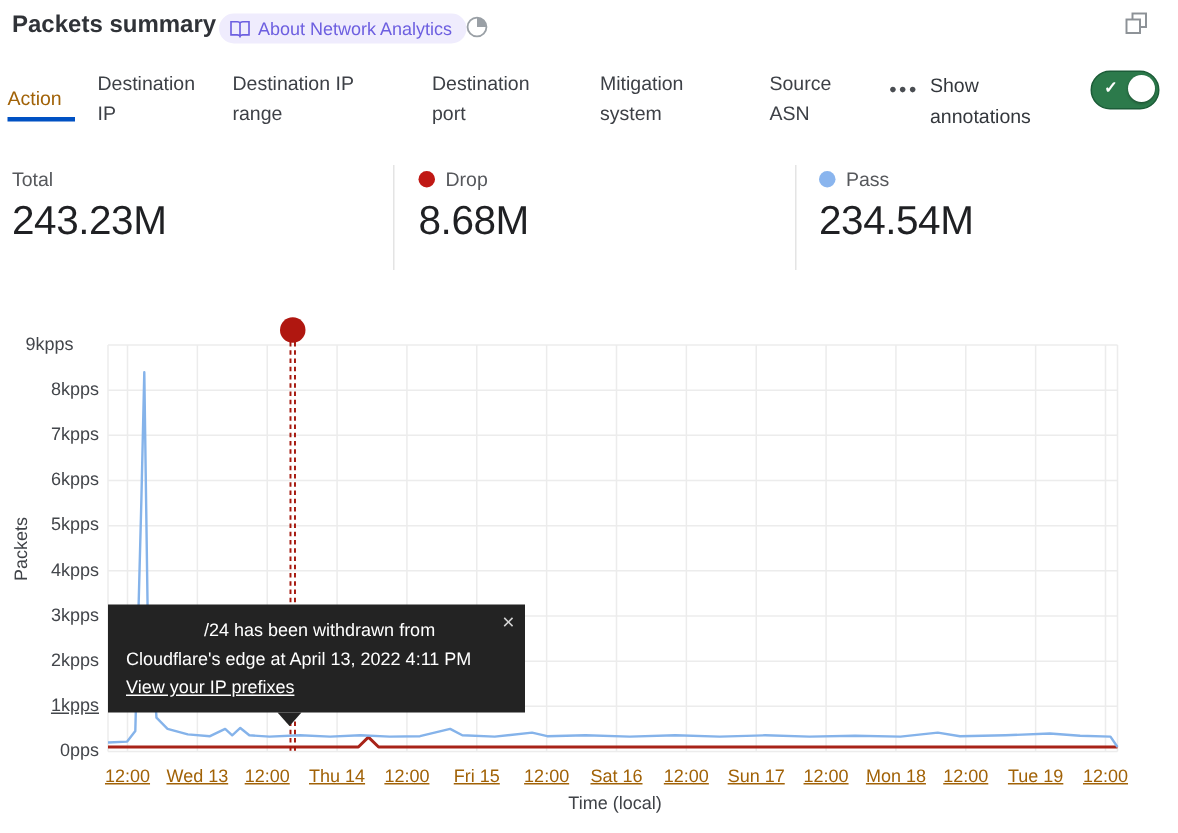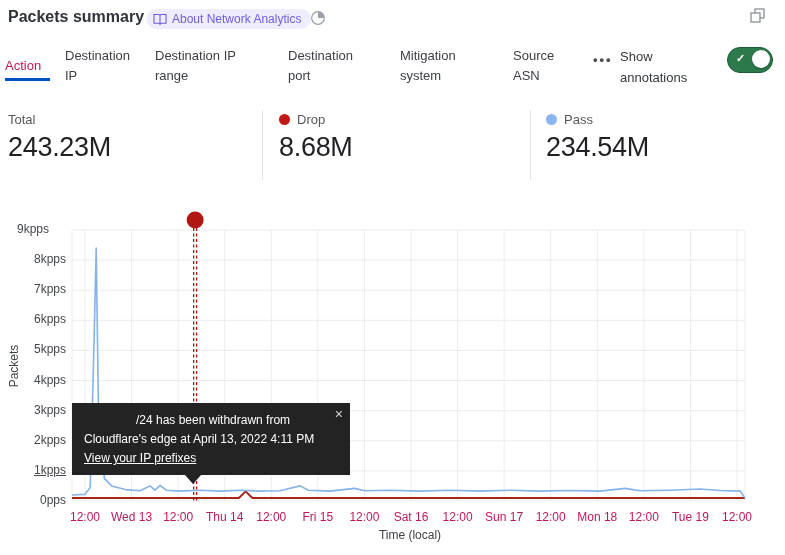--- a/index.html
+++ b/index.html
@@ -8,21 +8,21 @@
 
   
   .hdr-title{position:absolute;left:8px;top:8px;font-size:16px;font-weight:700;color:#303338;}
   .badge{position:absolute;left:146px;top:9px;height:20px;display:flex;align-items:center;
     background:#efecfd;border-radius:10px;padding:0 10px 0 7px;color:#6d5fe0;font-size:12px;gap:5px;}
   .hdr-clock{position:absolute;left:310px;top:10px;width:16px;height:16px;}
   .hdr-popout{position:absolute;left:749px;top:7px;width:18px;height:18px;cursor:pointer;}
 
   
   .tab{position:absolute;font-size:13px;line-height:20px;color:#3d4046;cursor:pointer;}
-  .tab.active{color:#be185d;}
+  .tab.active{color:#a16207;}
   .tab.active .underline{position:absolute;left:0;top:22px;width:45px;height:3px;background:#0051c3;}
   .more-tabs{position:absolute;left:593px;top:52px;font-size:13px;letter-spacing:2px;color:#4a4d52;cursor:pointer;font-weight:700;}
   .annot-label{position:absolute;left:620px;top:46px;width:82px;font-size:13px;line-height:21px;color:#33373c;}
   .toggle{position:absolute;left:727px;top:47px;width:44px;height:24px;border-radius:13px;
     background:#2c7a4b;border:1px solid #1c5c38;cursor:pointer;}
   .toggle .check{position:absolute;left:8px;top:4px;color:#fff;font-size:11px;font-weight:700;}
   .toggle .knob{position:absolute;right:2px;top:2px;width:18px;height:18px;border-radius:50%;background:#fff;
     box-shadow:0 1px 2px rgba(0,0,0,.35);}
 
   
@@ -32,21 +32,21 @@
   .stat-div{position:absolute;top:110px;width:1px;height:70px;background:#e4e4e4;}
   .dot{width:11px;height:11px;border-radius:50%;display:inline-block;}
   .dot-drop{background:#c01814;}
   .dot-pass{background:#8ab5ee;}
 
   
   #plot-svg{position:absolute;left:72px;top:230px;overflow:visible;}
   .ylab{position:absolute;left:14px;top:366px;transform:translate(-50%,-50%) rotate(-90deg);
     font-size:12px;color:#3f4247;}
   .ytick{position:absolute;left:0;width:66px;text-align:right;font-size:12px;color:#43464b;}
-  .xtick{position:absolute;width:60px;text-align:center;font-size:12px;color:#be185d;top:510px;}
+  .xtick{position:absolute;width:60px;text-align:center;font-size:12px;color:#a16207;top:510px;text-decoration:underline;}
   .xlabel{position:absolute;left:345px;top:528px;width:130px;text-align:center;font-size:12px;color:#3f4247;}
 
   
   .tooltip{position:absolute;left:72px;top:403px;width:278px;box-sizing:border-box;z-index:6;
     background:#232323;color:#fff;font-size:12px;line-height:19px;padding:8px 12px 7px 12px;}
   .tooltip .spacer{display:inline-block;width:52px;}
   .tooltip a{color:#fff;text-decoration:underline;cursor:pointer;margin-top:29px;}
   .tooltip .close{position:absolute;right:7px;top:4px;color:#d6d6d6;font-size:14px;cursor:pointer;line-height:14px;}
   .tooltip .arrow{position:absolute;left:113px;bottom:-9px;width:0;height:0;
     border-left:8px solid transparent;border-right:8px solid transparent;border-top:9px solid #232323;}

